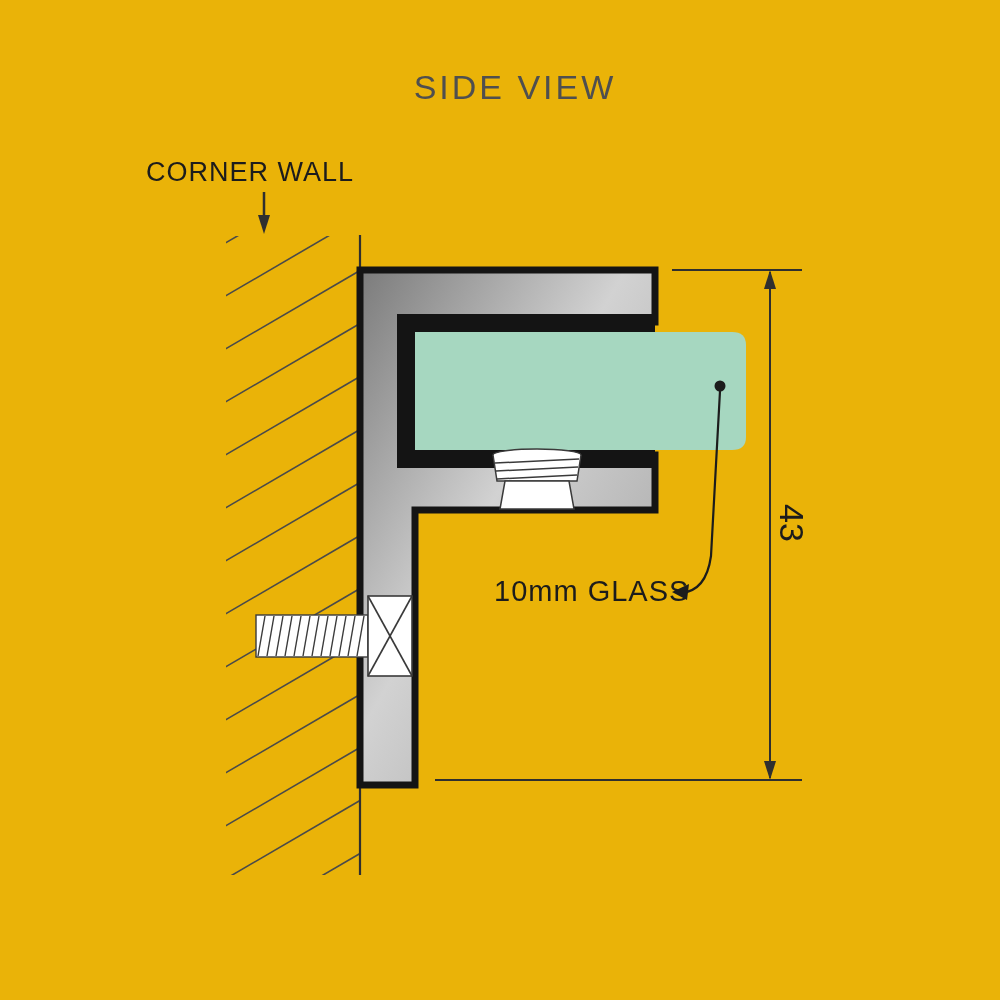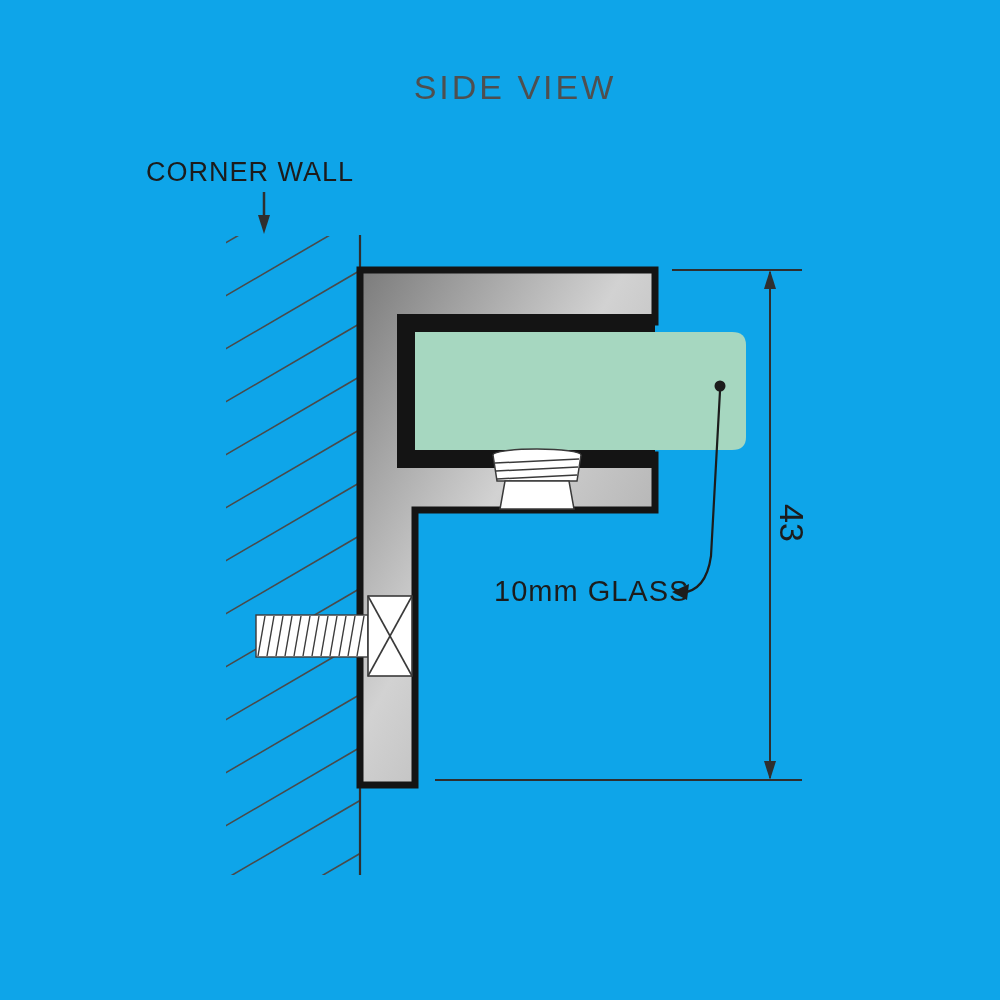--- a/index.html
+++ b/index.html
@@ -1,16 +1,16 @@
 <!DOCTYPE html>
 <html><head>
 <meta charset="utf-8">
 <style>
   html,body{margin:0;padding:0;background:#ffffff;}
-  .page{position:relative;width:1000px;height:1000px;background:#0ea5e9;overflow:hidden;}
+  .page{position:relative;width:1000px;height:1000px;background:#eab308;overflow:hidden;}
   svg{display:block;}
   text{font-family:"Liberation Sans","DejaVu Sans",sans-serif;}
   .title-text{font-size:34px;letter-spacing:3px;}
   .wall-text{font-size:27px;letter-spacing:1px;}
   .note-text{font-size:29px;letter-spacing:1px;}
   .dim-text{font-size:34px;}
 </style>
 </head>
 <body>
 

